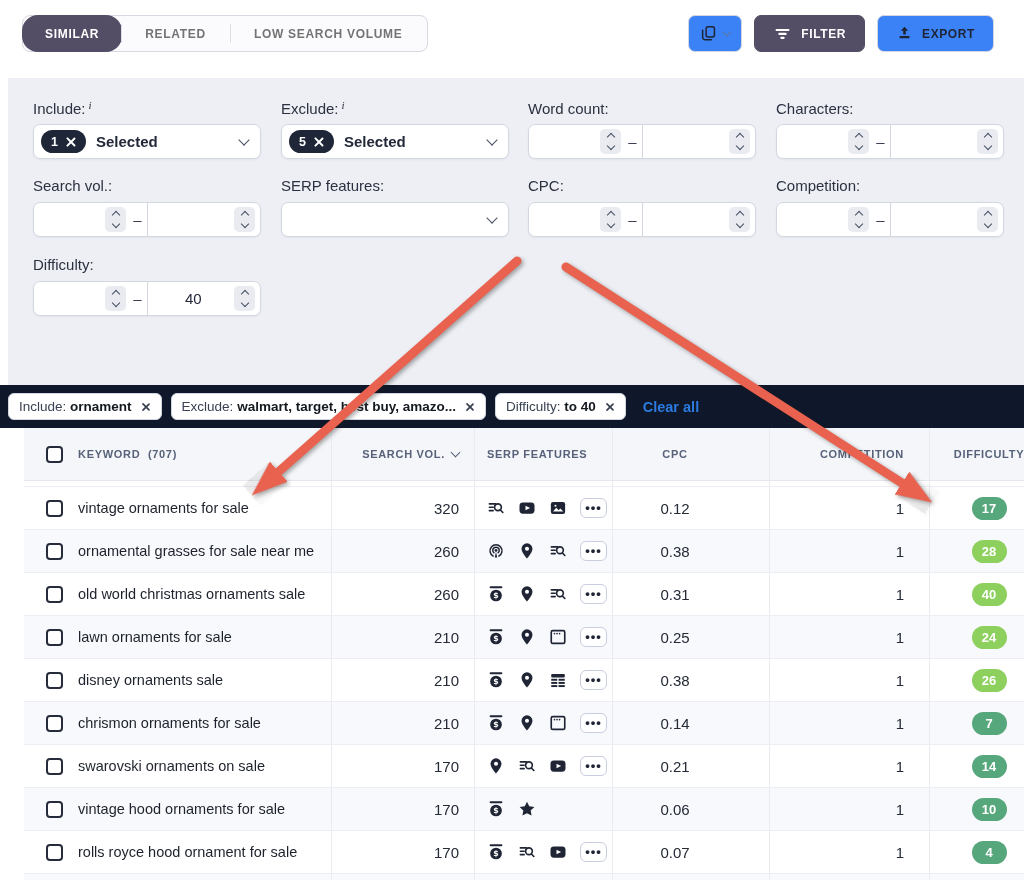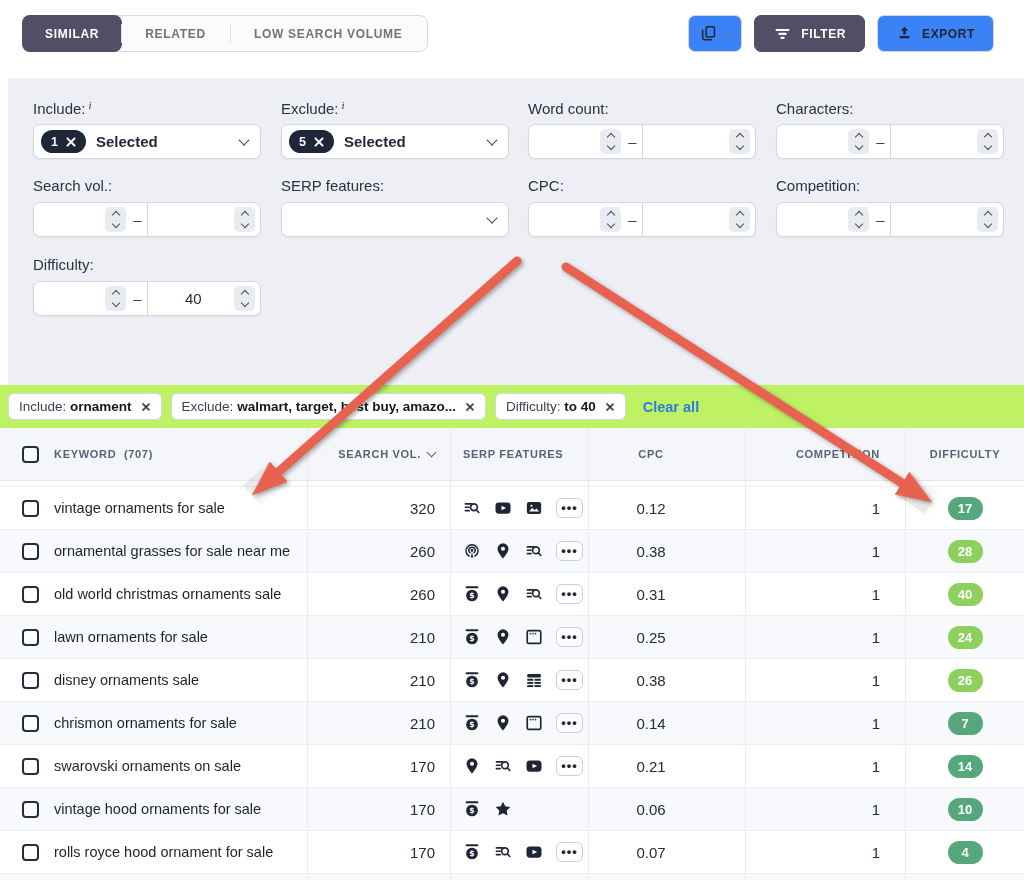--- a/index.html
+++ b/index.html
@@ -12,21 +12,21 @@
   .topbar { position:absolute; top:0; left:0; width:1024px; height:78px; background:#fff; }
   .tabs {
     position:absolute; left:22px; top:15px; height:37px; display:flex; align-items:stretch;
     background:#fbfbfd; border:1px solid #d7dae2; border-radius:8px;
   }
   .tab {
     display:flex; align-items:center; padding:0 24px; font-size:12px; font-weight:bold;
     letter-spacing:.7px; color:#737373; cursor:pointer; position:relative;
   }
   .tab.active {
-    background:#544d66; color:#fff; border-radius:8px; margin:-1px; padding:0 23px;
+    background:#544d66; color:#fff; border-radius:16px; margin:-1px; padding:0 23px;
   }
   .tab + .tab:not(.active)::before {
     content:""; position:absolute; left:0; top:8px; bottom:8px; width:1px; background:#dcdfe6;
   }
   .topbar-right { position:absolute; right:30px; top:15px; display:flex; gap:12px; height:37px; }
   .btn {
     display:flex; align-items:center; justify-content:center; gap:9px; height:37px;
     border:1px solid #d3d6df; border-radius:7px; background:#3b82f6; font-size:12px;
     font-weight:bold; letter-spacing:.6px; color:#1e2433; cursor:pointer; padding:0 18px;
   }
@@ -62,31 +62,31 @@
   .sp-up { width:6px; height:6px; border-left:1.6px solid #454d61; border-top:1.6px solid #454d61; transform:rotate(45deg); }
   .sp-dn { width:6px; height:6px; border-left:1.6px solid #454d61; border-top:1.6px solid #454d61; transform:rotate(225deg); }
   .dash { font-size:15px; color:#3a4152; flex:none; margin-left:2px; }
   .btn-clear { position:absolute; left:23px; top:334px; height:34px; }
   .btn-apply {
     position:absolute; right:29px; top:333px; height:35px; display:flex; align-items:center; gap:10px;
     background:#2b7ce0; border:none; border-radius:7px; color:#fff; font-size:12.5px; font-weight:bold;
     letter-spacing:.6px; padding:0 20px; cursor:pointer;
   }
   
-  .chips-row { position:absolute; top:385px; left:0; width:1024px; height:43px; background:#bef264; display:flex; align-items:center; padding-left:8px; gap:9px; }
+  .chips-row { position:absolute; top:385px; left:0; width:1024px; height:43px; background:#0f172a; display:flex; align-items:center; padding-left:8px; gap:9px; }
   .chip {
     display:flex; align-items:center; gap:9px; height:27px; border:1px solid #d3d7e0; border-radius:6px;
     background:#fff; padding:0 10px; font-size:13.5px; color:#3a4152; cursor:default;
   }
   .chip b { color:#14181f; font-weight:bold; }
   .chip .x-dark { transform:scale(.85); cursor:pointer; }
   .link-clear { margin-left:8px; font-size:14.5px; font-weight:bold; color:#2b7ce0; cursor:pointer; }
   
   .table { position:absolute; top:428px; left:0; width:1024px; bottom:0; }
-  .trow { display:grid; grid-template-columns:307px 143px 138px 157px 160px 119px; align-items:stretch; }
+  .trow { display:grid; grid-template-columns:307px 143px 138px 157px 160px 119px; align-items:stretch;margin-left:24px; }
   .trow > div { display:flex; align-items:center; }
   .trow > div:nth-child(n+2) { border-left:1px solid #e9ebf1; }
   .thead { height:53px; background:#f4f6f9; border-bottom:1px solid #e4e7ee; }
   .thead div { font-size:11px; font-weight:bold; letter-spacing:.7px; color:#57627a; }
   .spacer-row { height:6px; background:#fff; border-bottom:1px solid #eceef3; }
   .data-row { height:43px; background:#fff; border-bottom:1px solid #eceef3; }
   .data-row.alt { background:#f8f9fc; }
   .partial-row { height:6px; background:#f8f9fc; }
   .c-kw { padding-left:22px; gap:15px; }
   .c-vol { justify-content:flex-end; padding-right:15px; }

